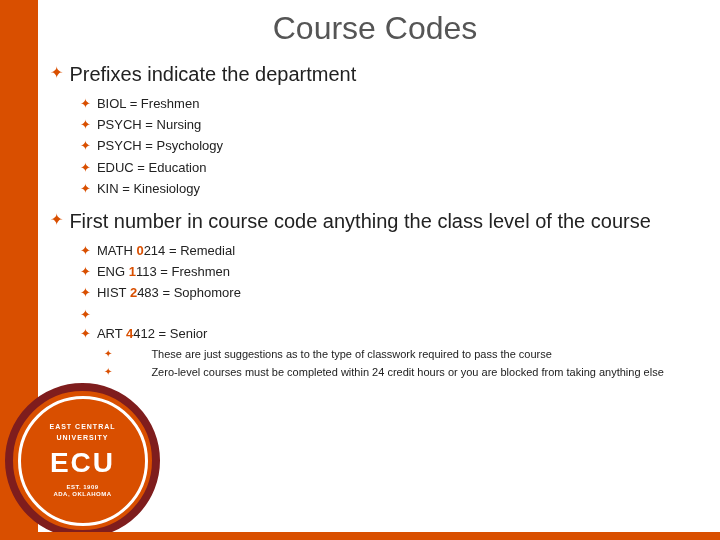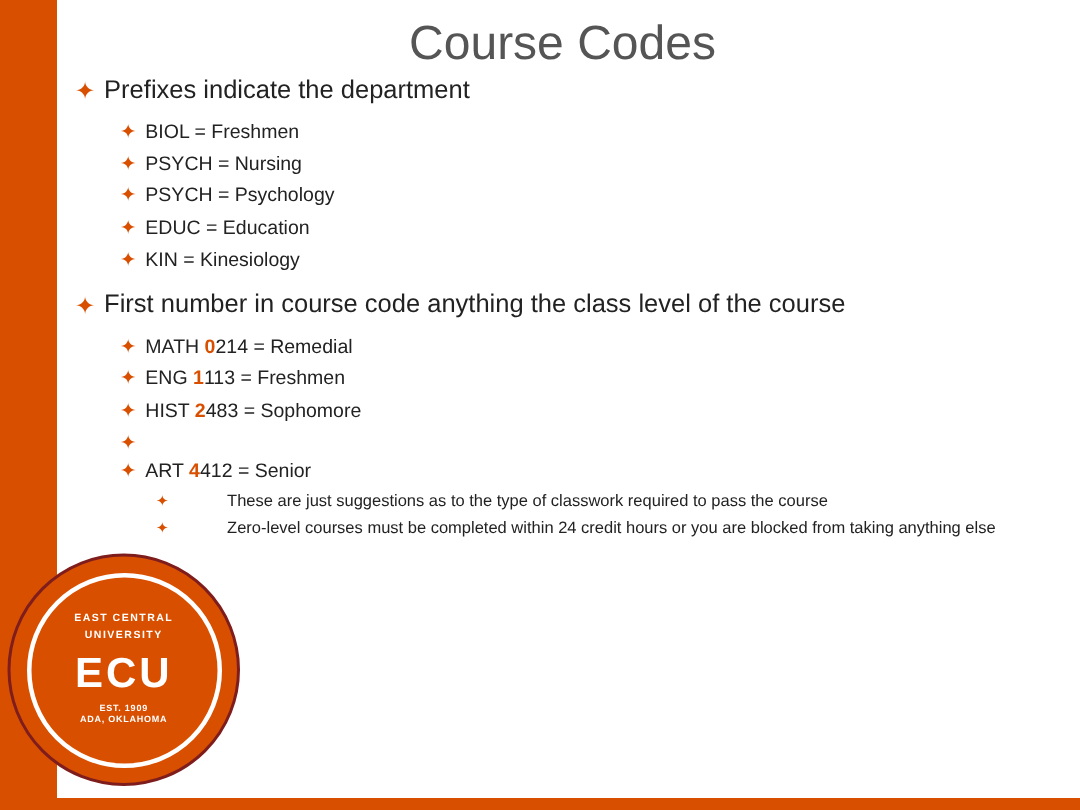--- a/index.html
+++ b/index.html
@@ -38,26 +38,26 @@
       width: 175px;
       height: 175px;
     }
 
     .logo-circle {
       width: 155px;
       height: 155px;
       border-radius: 50%;
       background: #d94f00;
       position: absolute;
-      bottom: 16px;
+      bottom: 2px;
       left: 5px;
       display: flex;
       align-items: center;
       justify-content: center;
-      border: 2px solid #7f1d1d;
+      border: 8px solid #7f1d1d;
     }
 
     .logo-inner {
       width: 130px;
       height: 130px;
       border-radius: 50%;
       border: 3px solid #fff;
       display: flex;
       align-items: center;
       justify-content: center;
@@ -84,21 +84,21 @@
       right: 10px;
       bottom: 10px;
     }
 
     
     .title {
       font-size: 32px;
       font-weight: 400;
       color: #555;
       text-align: center;
-      margin-bottom: 2px;
+      margin-bottom: 14px;
       margin-right: 10px;
     }
 
     
     .paw {
       display: inline-block;
       color: #d94f00;
       font-size: 16px;
       margin-right: 6px;
     }
@@ -108,21 +108,21 @@
       align-items: flex-start;
       margin-bottom: 8px;
     }
 
     .section-header .paw {
       margin-top: 2px;
       flex-shrink: 0;
     }
 
     .section-title {
-      font-size: 17px;
+      font-size: 20px;
       color: #222;
       line-height: 1.3;
     }
 
     .sub-list {
       margin-left: 30px;
       margin-bottom: 10px;
     }
 
     .sub-item {

